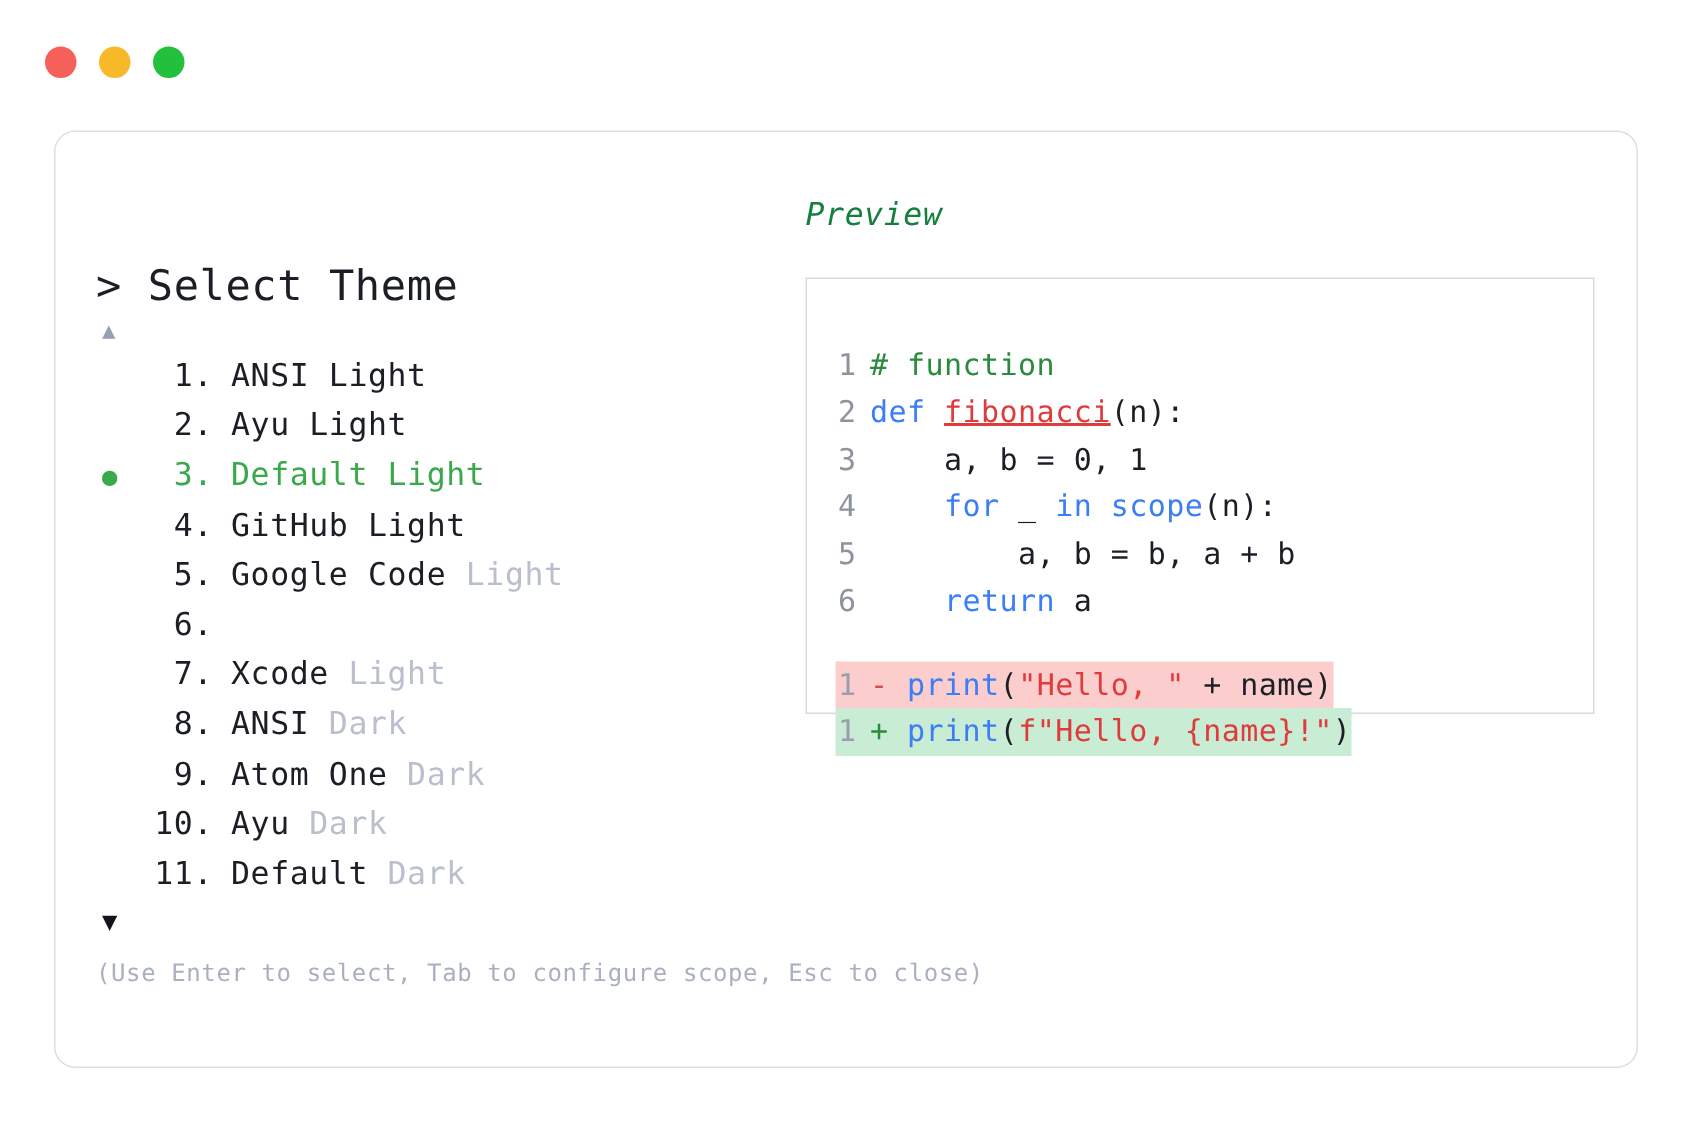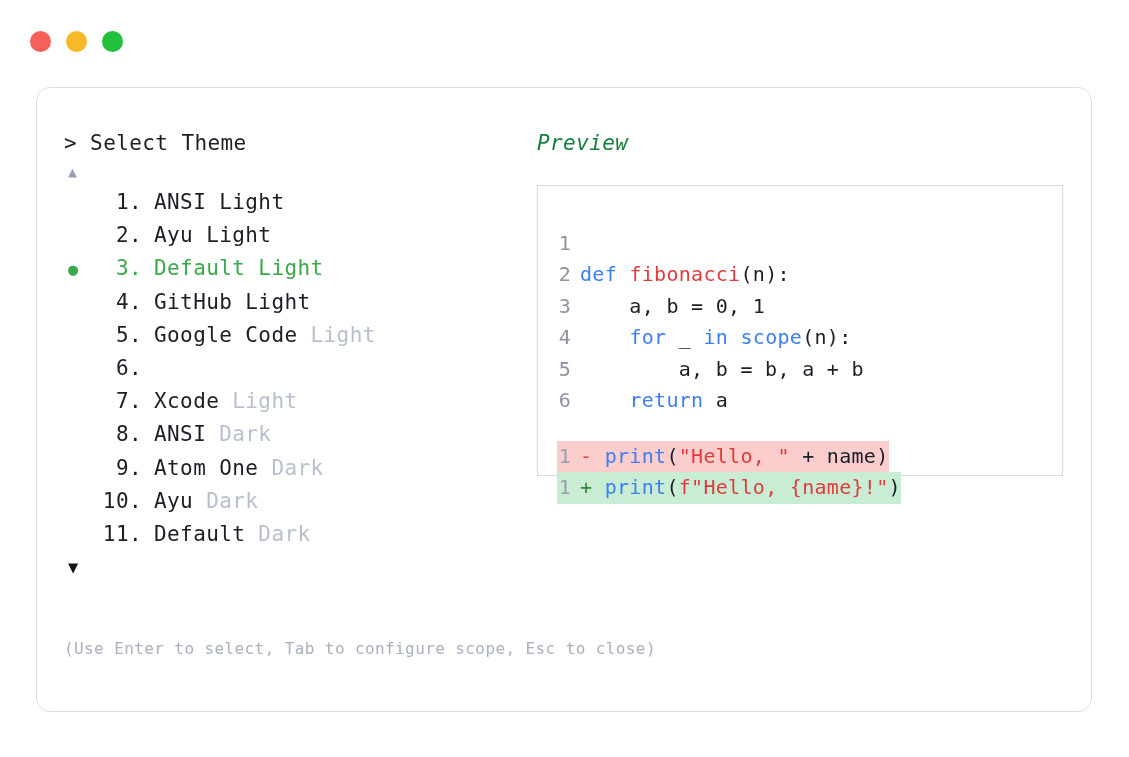--- a/index.html
+++ b/index.html
@@ -52,25 +52,26 @@
 
   
   .left-col {
     position: absolute;
     left: 27px;
     top: 42px;
     width: 470px;
   }
 
   .prompt-head {
-    font-size: 21px;
+    font-size: 28px;
     line-height: 26px;
     color: #1c1e26;
     letter-spacing: 0.4px;
     white-space: pre;
+    margin-top: 48px;
   }
 
   .scroll-arrow {
     font-size: 15px;
     line-height: 20px;
     height: 20px;
     margin-top: 6px;
     margin-left: 4px;
   }
   .scroll-arrow.up { color: #98a0b3; }
@@ -161,21 +162,21 @@
     width: 14px;
     flex: 0 0 14px;
     text-align: right;
     color: #8e939e;
     margin-right: 9px;
   }
   .code-text { color: #1c1e26; }
 
   .tok-comment { color: #2b8a3e; }
   .tok-kw      { color: #3b7ef5; }
-  .tok-fn      { color: #e03b3b; }
+  .tok-fn      { color: #e03b3b; text-decoration: underline; }
   .tok-str     { color: #e03b3b; }
   .tok-plain   { color: #1c1e26; }
 
   .diff-block { margin-top: 24.5px; }
   .diff-line {
     display: flex;
     align-items: baseline;
     height: 31.4px;
     font-size: 20px;
     line-height: 31.4px;
@@ -224,21 +225,21 @@
         </div>
       <div class="scroll-arrow down">▼</div>
     </div>
 
     <div class="hint">(Use Enter to select, Tab to configure scope, Esc to close)</div>
 
     <div class="right-col">
       <div class="preview-head">Preview</div>
       <div class="preview-box">
         <div>
-            <div class="code-line"><span class="ln">1</span></div>
+            <div class="code-line"><span class="ln">1</span><span class="code-text"><span class="tok-comment"># function</span></span></div>
             <div class="code-line"><span class="ln">2</span><span class="code-text"><span class="tok-kw">def </span><span class="tok-fn">fibonacci</span><span class="tok-plain">(n):</span></span></div>
             <div class="code-line"><span class="ln">3</span><span class="code-text"><span class="tok-plain">    a, b = 0, 1</span></span></div>
             <div class="code-line"><span class="ln">4</span><span class="code-text"><span class="tok-plain">    </span><span class="tok-kw">for</span><span class="tok-plain"> _ </span><span class="tok-kw">in scope</span><span class="tok-plain">(n):</span></span></div>
             <div class="code-line"><span class="ln">5</span><span class="code-text"><span class="tok-plain">        a, b = b, a + b</span></span></div>
             <div class="code-line"><span class="ln">6</span><span class="code-text"><span class="tok-plain">    </span><span class="tok-kw">return</span><span class="tok-plain"> a</span></span></div>
           </div>
         <div class="diff-block">
             <div class="diff-line diff-del"><span class="hl" style="background: rgb(251, 205, 205);"><span class="ln">1</span><span class="marker-del">- </span><span><span class="tok-kw">print</span><span class="tok-plain">(</span><span class="tok-str">"Hello, "</span><span class="tok-plain"> + name)</span></span></span></div>
             <div class="diff-line diff-add"><span class="hl" style="background: rgb(201, 236, 213);"><span class="ln">1</span><span class="marker-add">+ </span><span><span class="tok-kw">print</span><span class="tok-plain">(</span><span class="tok-str">f"Hello, {name}!"</span><span class="tok-plain">)</span></span></span></div>
           </div>

